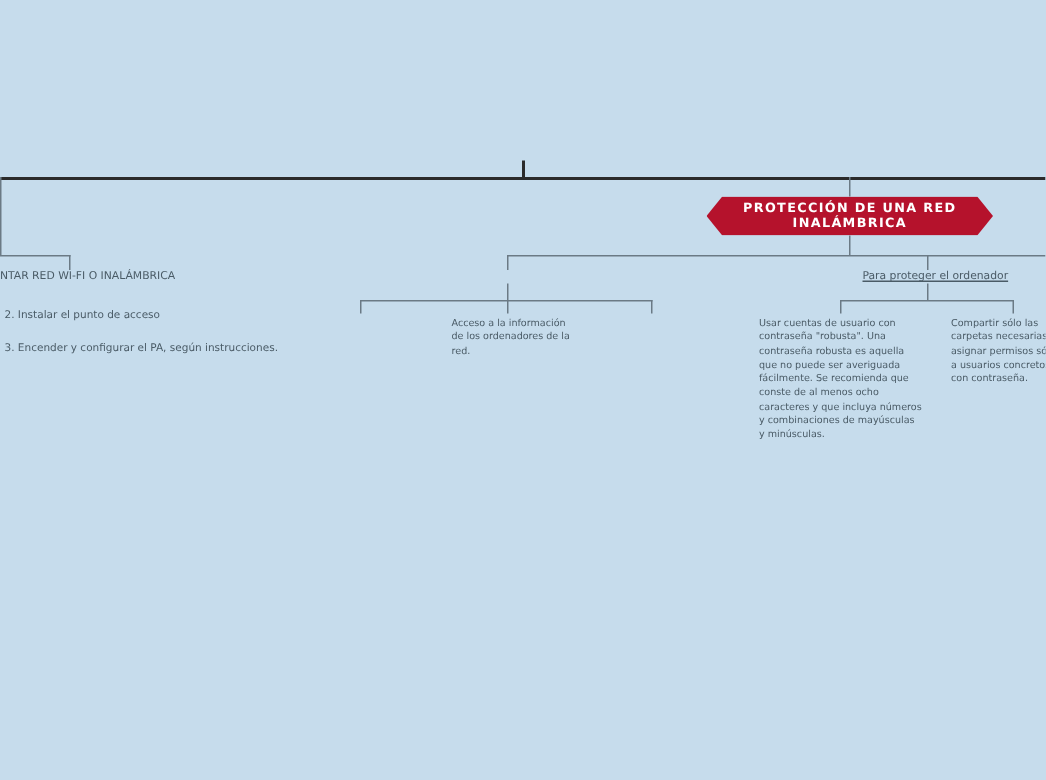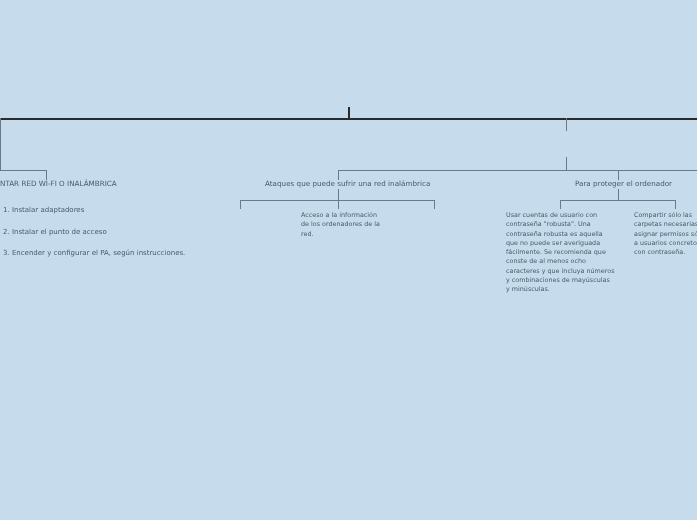--- a/index.html
+++ b/index.html
@@ -98,37 +98,38 @@
   <div class="conn dark" style="left:0px; top:118px; width:697px;"></div>
 
   <div class="conn v" style="left:0px; top:118px; height:52px;"></div>
 
   <div class="conn h" style="left:0px; top:170px; width:47px;"></div>
   <div class="conn v" style="left:46px; top:170px; height:10px;"></div>
 
   <div class="lbl" style="left:0px; top:179px;">NTAR RED WI-FI O INALÁMBRICA</div>
 
   <div class="list-wrap">
-    <div class="num">1. Instalar adaptadores</div>
     <div class="num">2. Instalar el punto de acceso</div>
     <div class="num">3. Encender y configurar el PA, según instrucciones.</div>
   </div>
 
   <div class="conn v" style="left:566px; top:118px; height:13px;"></div>
 
+  <div class="hex" id="node-proteccion">
+    <span>PROTECCIÓN DE UNA RED INALÁMBRICA</span>
+  </div>
 
   <div class="conn v" style="left:566px; top:157px; height:13px;"></div>
 
   <div class="conn h" style="left:338px; top:170px; width:359px;"></div>
   <div class="conn v" style="left:338px; top:170px; height:10px;"></div>
   <div class="conn v" style="left:618px; top:170px; height:10px;"></div>
 
-  <div class="lbl" style="left:265px; top:179px;">Ataques que puede sufrir una red inalámbrica</div>
 
-  <div class="lbl" style="left:575px; top:179px;">Para proteger el ordenador</div>
+  <div class="lbl" style="left:575px; top:179px;text-decoration:underline;">Para proteger el ordenador</div>
 
   <div class="conn v" style="left:338px; top:189px; height:11px;"></div>
   <div class="conn h" style="left:240px; top:200px; width:195px;"></div>
   <div class="conn v" style="left:240px; top:200px; height:9px;"></div>
   <div class="conn v" style="left:338px; top:200px; height:9px;"></div>
   <div class="conn v" style="left:434px; top:200px; height:9px;"></div>
 
   <div class="blk" style="left:301px; top:211px; width:82px;">Acceso a la información de los ordenadores de la red.</div>
 
   <div class="conn v" style="left:618px; top:189px; height:11px;"></div>

